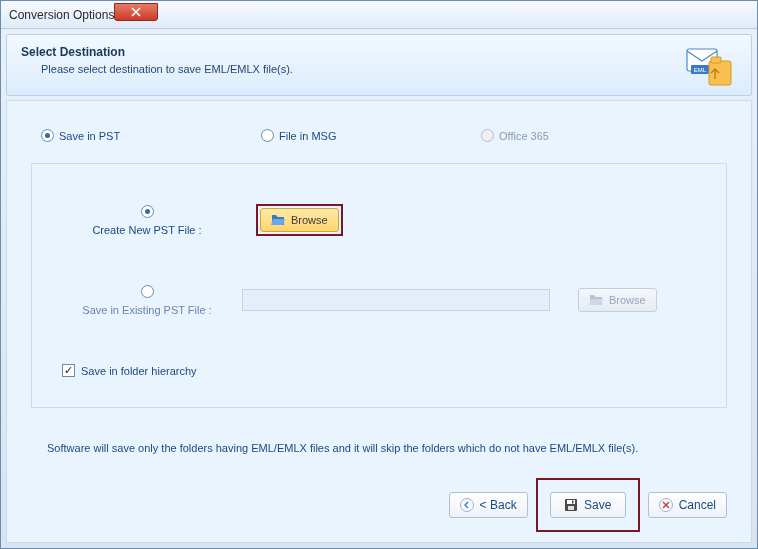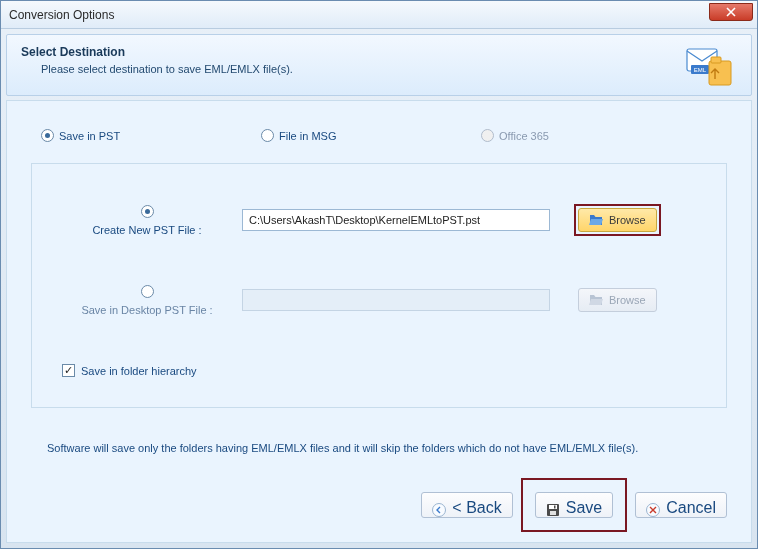--- a/index.html
+++ b/index.html
@@ -19,21 +19,20 @@
     border: 1px solid #6a8cb0;
     display: flex;
     flex-direction: column;
   }
   .titlebar {
     height: 28px;
     background: linear-gradient(#f5f9fd, #e0ecf8);
     border-bottom: 1px solid #b8cce0;
     display: flex;
     align-items: center;
-    justify-content: space-between;
     padding-left: 8px;
   }
   .titlebar-title {
     font-size: 12px;
     color: #2a2a2a;
   }
   .close-btn {
     width: 44px;
     height: 18px;
     margin-right: 4px;
@@ -163,22 +162,22 @@
     color:#1a4a80; margin: 20px 0 0 16px; font-size:11px;
   }
   .buttonbar {
     display:flex; justify-content:flex-end; align-items:center;
     gap: 8px; margin-top:auto; padding-top: 16px;
   }
   .wbtn {
     height: 26px; min-width: 76px;
     background: linear-gradient(#fdfdfe,#eef2f8);
     border:1px solid #b0c0d4; border-radius:3px;
-    display:flex; align-items:flex-end; justify-content:center; gap:6px;
-    color:#1a4a80; font-size:16px; cursor:pointer; padding: 0 10px;
+    display:flex; align-items:center; justify-content:center; gap:6px;
+    color:#1a4a80; font-size:12px; cursor:pointer; padding: 0 10px;
   }
   .save-hl { border:2px solid #7a1722; padding:12px; display:inline-block; }
   .circ-icon {
     width:14px; height:14px; border-radius:50%; border:1px solid #9ab4d0;
     background:#f8fbff; display:inline-flex; align-items:center; justify-content:center;
   }
 </style>
 </head>
 <body>
 
@@ -226,37 +225,36 @@
           <span>Office 365</span>
         </div>
       </div>
 
       <div class="innerbox">
         <div class="row">
           <div class="row-radio-label">
             <span class="radio checked"></span>
             <span>Create New PST File :</span>
           </div>
-          <input class="text-input" type="text" value="C:\Users\AkashT\Desktop\KernelEMLtoPST.pst" style="">
           <span class="browse-wrap">
             <div class="browse-btn">
               <svg class="folder-icon" viewBox="0 0 14 12">
                 <path d="M1 3 L1 11 L13 11 L13 3 Z" fill="#3a7acc"></path>
                   <path d="M1 3 L1 1 L5 1 L6.5 3 Z" fill="#3a7acc"></path>
                   <path d="M2 5 L14 5 L12 11 L0 11 Z" fill="#6aa8e8"></path>
               </svg>
               <span>Browse</span>
             </div>
           </span>
         </div>
 
         <div class="row">
           <div class="row-radio-label disabled">
             <span class="radio"></span>
-            <span>Save in Desktop PST File :</span>
+            <span>Save in Existing PST File :</span>
           </div>
           <input class="text-input disabled" type="text" disabled="" style="">
           <span class="browse-wrap nohl">
             <div class="browse-btn disabled">
               <svg class="folder-icon" viewBox="0 0 14 12">
                 <path d="M1 3 L1 11 L13 11 L13 3 Z" fill="#b8c4d4"></path>
                   <path d="M1 3 L1 1 L5 1 L6.5 3 Z" fill="#b8c4d4"></path>
                   <path d="M2 5 L14 5 L12 11 L0 11 Z" fill="#d0d8e4"></path>
               </svg>
               <span>Browse</span>

